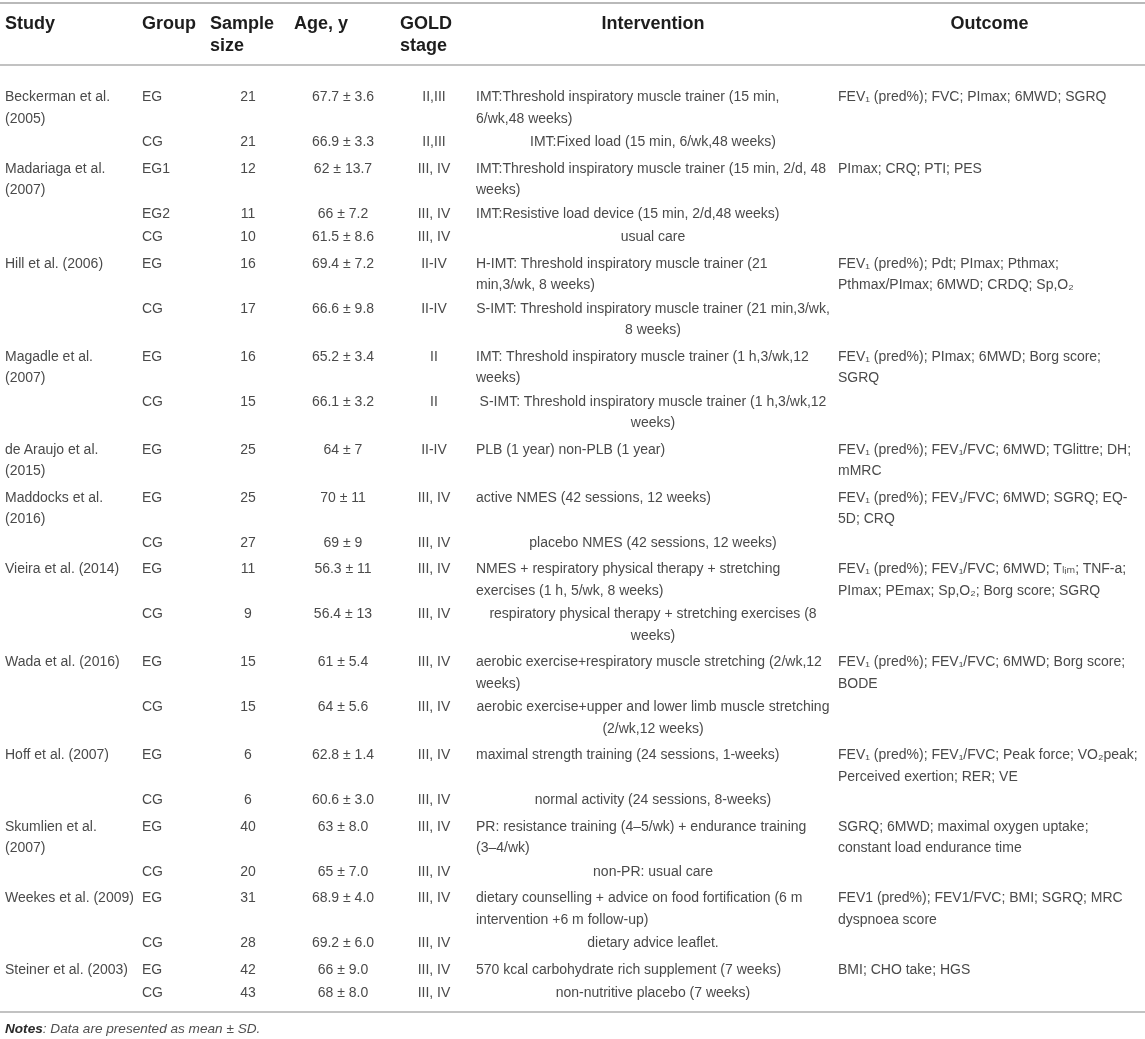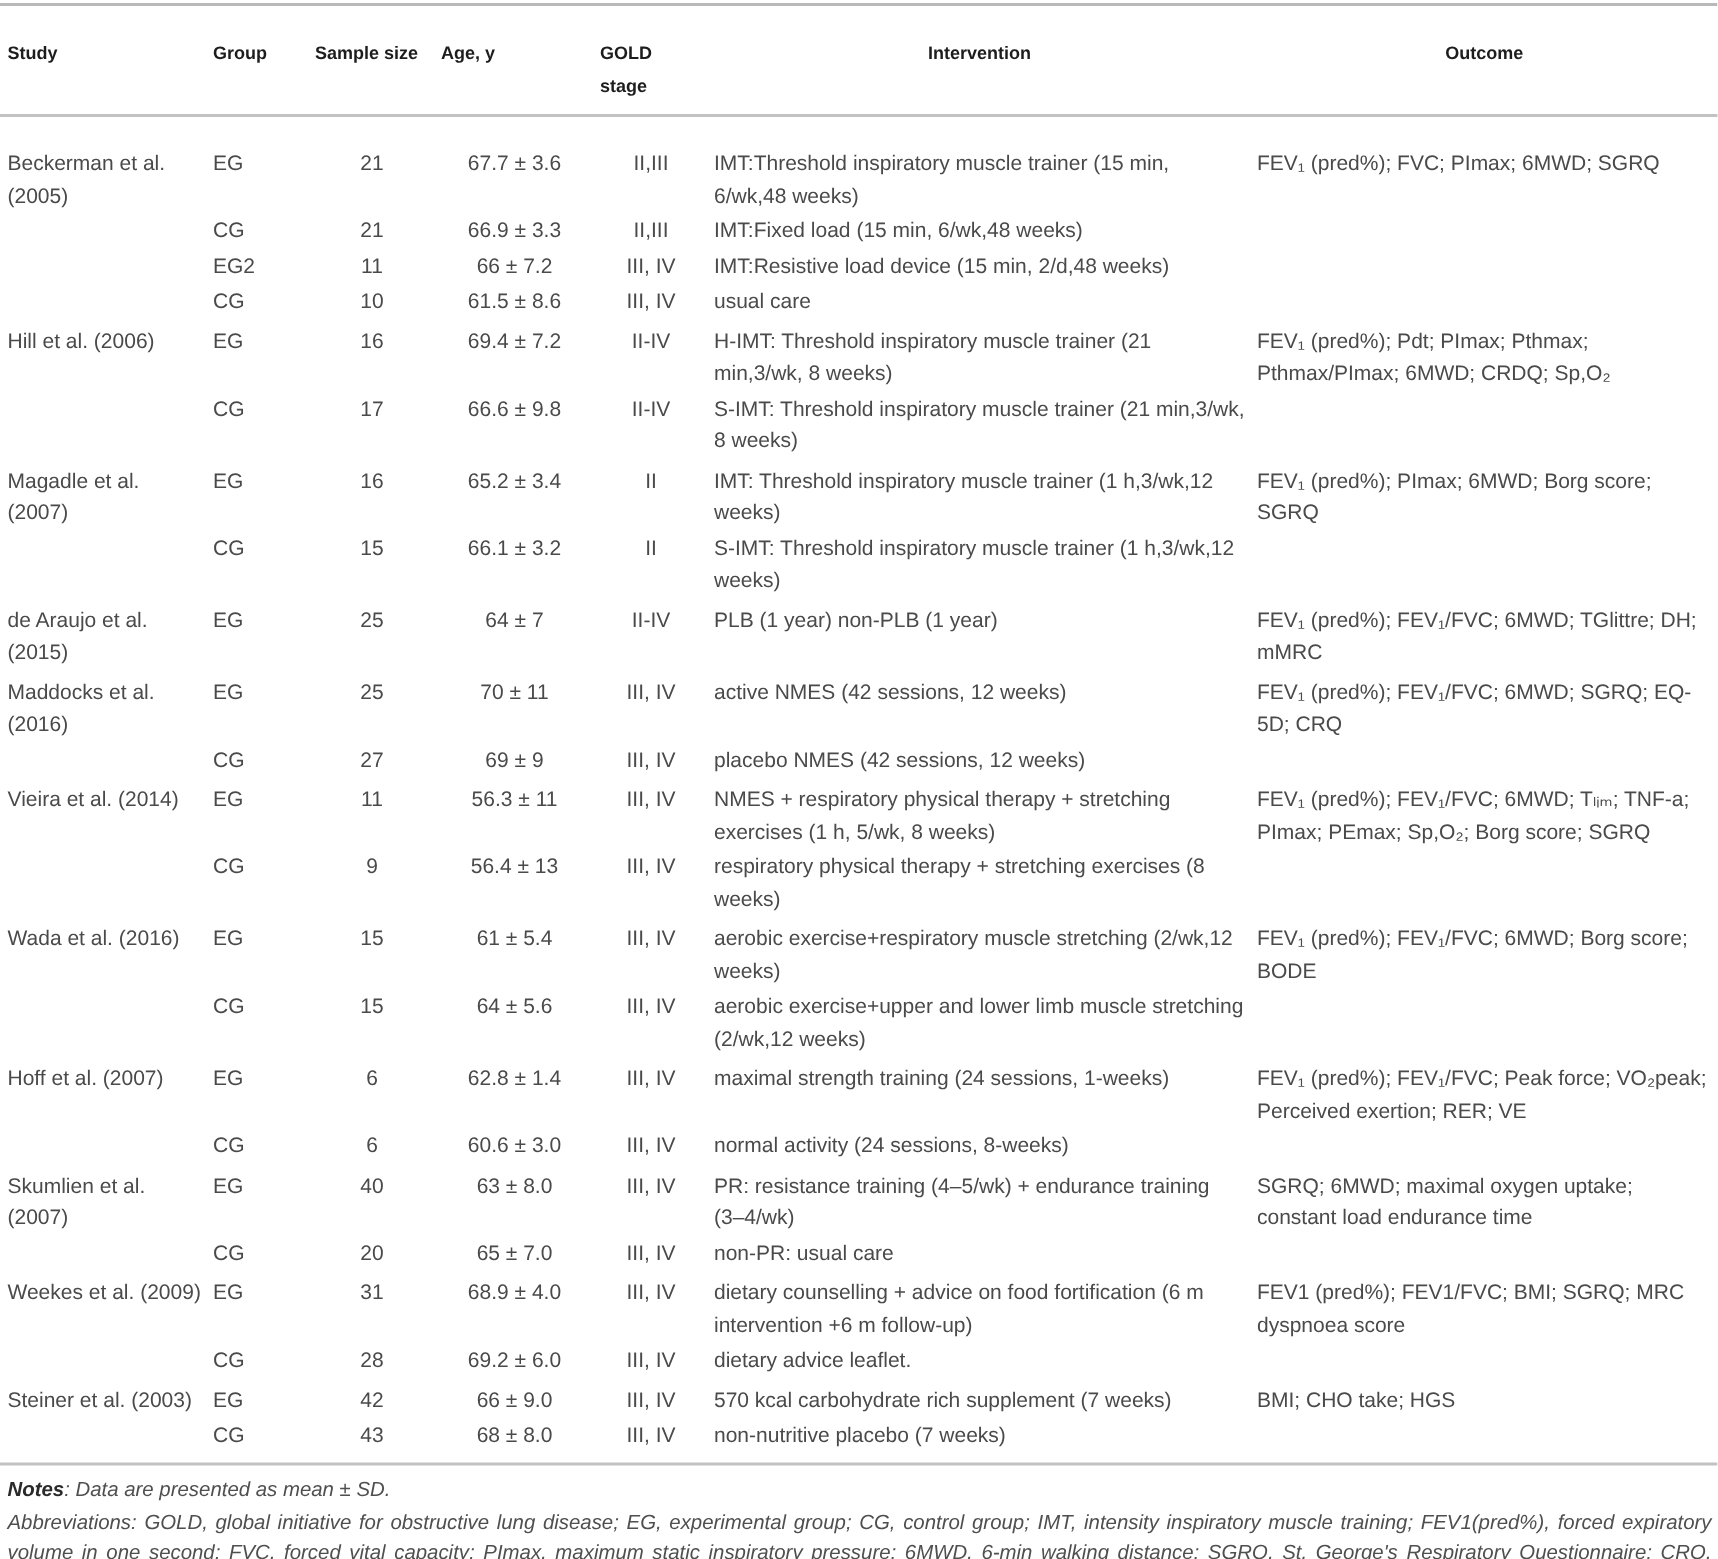--- a/index.html
+++ b/index.html
@@ -12,35 +12,35 @@
   .rule-top{border-top:2px solid #b9b9b9;}
   table{width:1145px;border-collapse:collapse;table-layout:fixed;}
   col.c-study{width:138px;}
   col.c-group{width:68px;}
   col.c-n{width:84px;}
   col.c-age{width:106px;}
   col.c-gold{width:76px;}
   col.c-interv{width:362px;}
   col.c-outcome{width:311px;}
   thead td{
-    font-weight:bold;color:#1d1d1d;font-size:12px;
-    padding:20px 4px 8px;vertical-align:top;line-height:22px;
+    font-weight:bold;color:#1d1d1d;font-size:18px;
+    padding:8px 4px 8px;vertical-align:top;line-height:22px;
     border-bottom:2px solid #c2c2c2;
   }
   thead td.col-n,thead td.col-age,thead td.col-gold{text-align:left;}
   thead td.col-interv,thead td.col-outcome{text-align:center;}
   tbody td{
     padding:1px 4px;vertical-align:top;line-height:21.5px;
   }
   tbody tr.study-start td{padding-top:4px;}
   tbody tr:first-child td{padding-top:20px;}
   td.col-study{padding-left:5px;}
   td.col-n,td.col-age,td.col-gold{text-align:center;}
   td.col-interv{text-align:left;}
-  td.col-interv.center{text-align:left;}
+  td.col-interv.center{text-align:center;}
   td.col-outcome{text-align:left;}
   .rule-bottom{border-top:2px solid #c2c2c2;margin-top:6px;}
   .notes{
     padding:6px 4px 0 5px;color:#4f4f4f;font-style:italic;
     font-size:13.6px;line-height:19.5px;
   }
   .notes .notes-line{margin:0 0 3px 0;font-style:italic;}
   .notes .notes-label{font-weight:bold;color:#2a2a2a;}
   .notes .abbr{margin:0;text-align:justify;}
 </style>
@@ -83,20 +83,29 @@
     </tr>
         <tr>
       <td class="col-study"></td>
       <td class="col-group">CG</td>
       <td class="col-n">21</td>
       <td class="col-age">66.9 ± 3.3</td>
       <td class="col-gold">II,III</td>
       <td class="col-interv center">IMT:Fixed load (15 min, 6/wk,48 weeks)</td>
       <td class="col-outcome"></td>
     </tr>
+        <tr class="study-start">
+      <td class="col-study">Madariaga et al. (2007)</td>
+      <td class="col-group">EG1</td>
+      <td class="col-n">12</td>
+      <td class="col-age">62 ± 13.7</td>
+      <td class="col-gold">III, IV</td>
+      <td class="col-interv">IMT:Threshold inspiratory muscle trainer (15 min, 2/d, 48 weeks)</td>
+      <td class="col-outcome">PImax; CRQ; PTI; PES</td>
+    </tr>
         <tr>
       <td class="col-study"></td>
       <td class="col-group">EG2</td>
       <td class="col-n">11</td>
       <td class="col-age">66 ± 7.2</td>
       <td class="col-gold">III, IV</td>
       <td class="col-interv">IMT:Resistive load device (15 min, 2/d,48 weeks)</td>
       <td class="col-outcome"></td>
     </tr>
         <tr>

